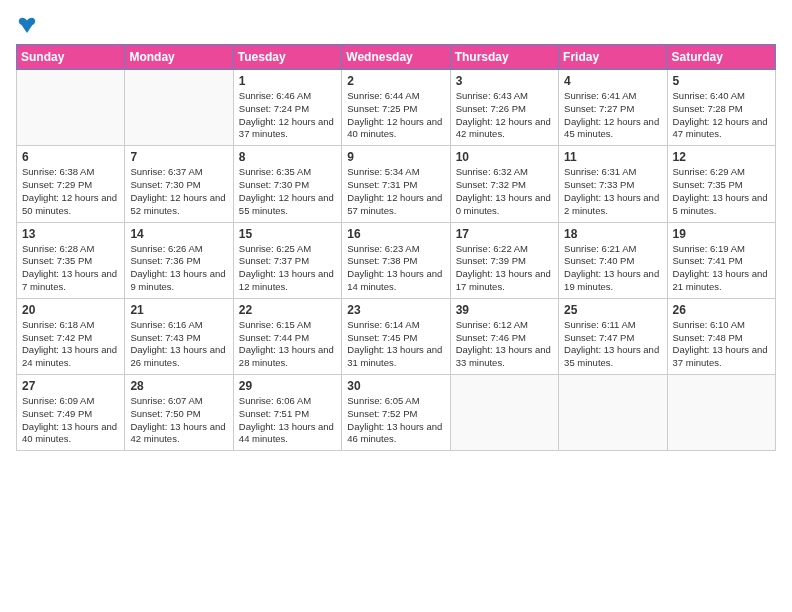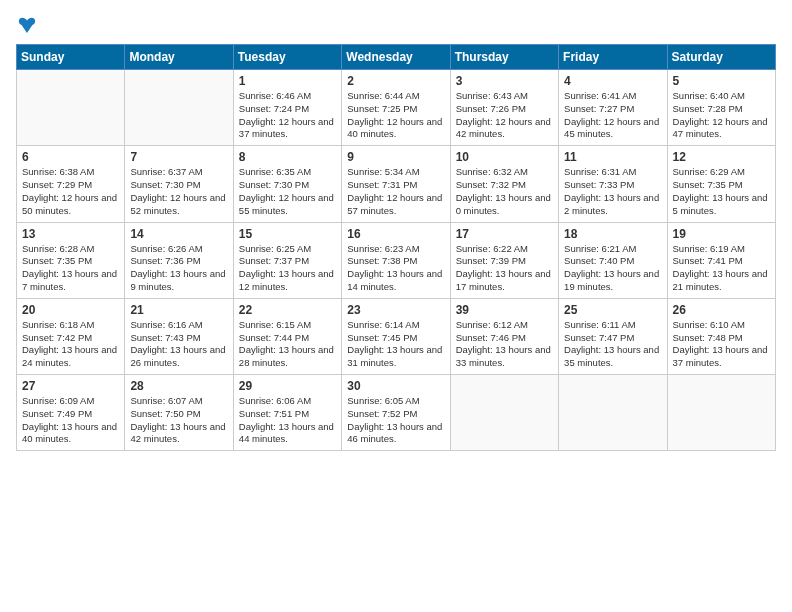--- a/index.html
+++ b/index.html
@@ -46,21 +46,21 @@
     .location {
       font-size: 13px;
       color: #333;
     }
     .calendar {
       width: 100%;
       border-collapse: collapse;
       border: 1px solid #ccc;
     }
     .calendar th {
-      background-color: #0369a1;
+      background-color: #ec4899;
       color: #fff;
       font-size: 12px;
       font-weight: bold;
       padding: 5px 4px;
       text-align: left;
       border: 1px solid #5588c4;
     }
     .calendar td {
       vertical-align: top;
       border: 1px solid #ccc;

